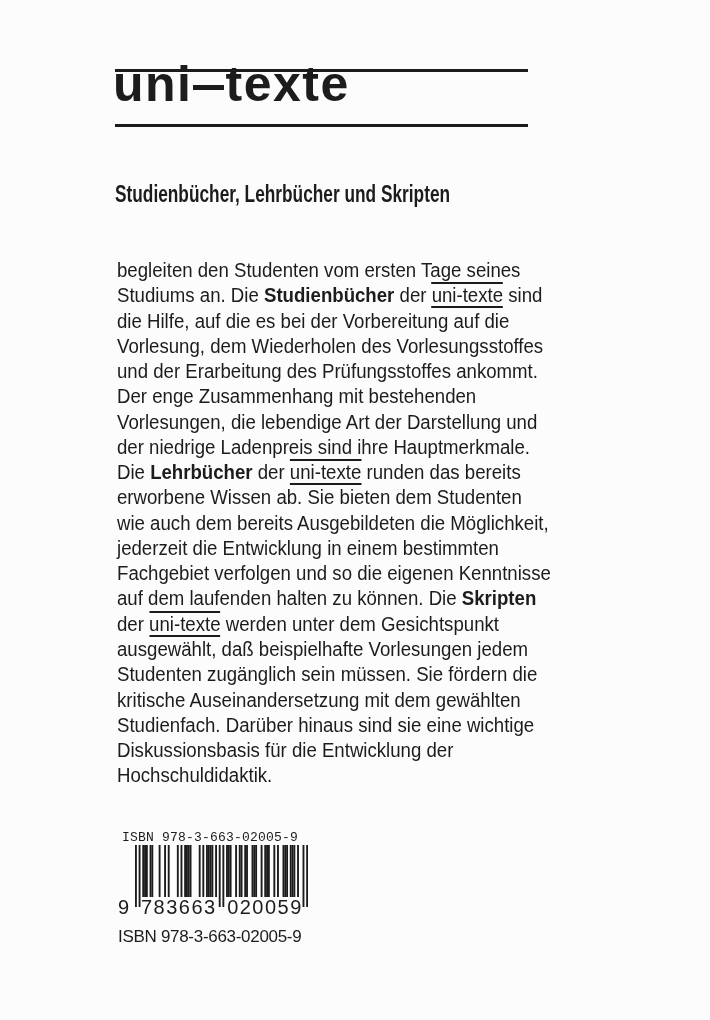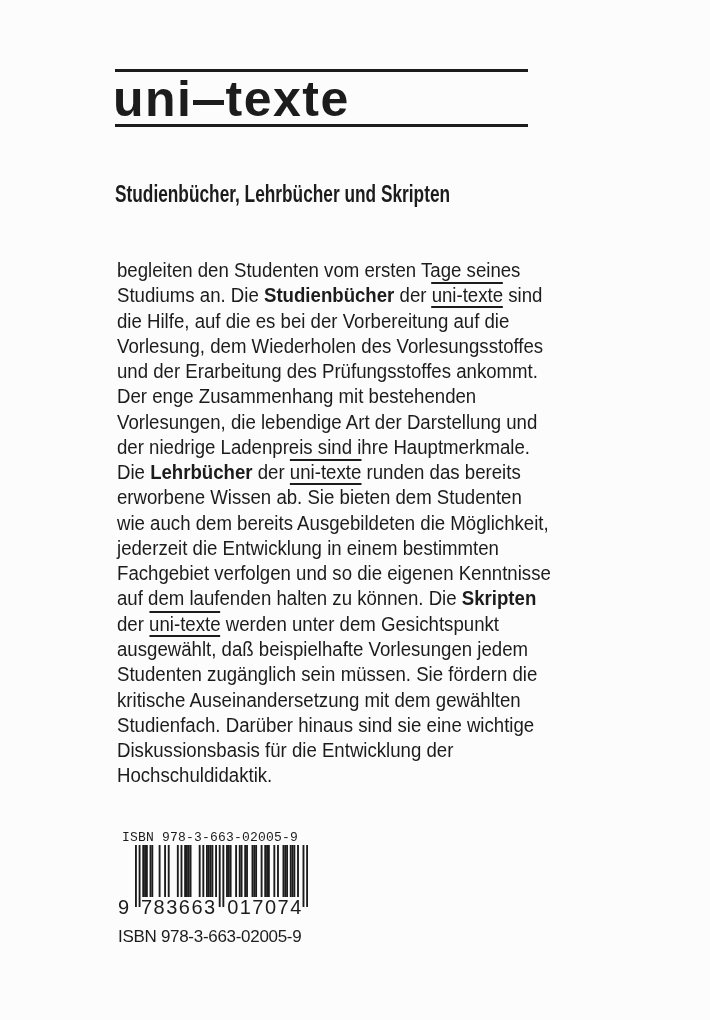--- a/index.html
+++ b/index.html
@@ -7,21 +7,21 @@
   .page {
     position:relative; width:710px; height:1020px;
     background:var(--paper); color:var(--ink);
     font-family:"Liberation Sans", sans-serif;
     overflow:hidden;
   }
   .rule { position:absolute; left:115px; width:413px; height:3px; background:var(--ink); }
   .rule-top { top:69px; }
   .rule-bottom { top:124px; }
   .masthead {
-    position:absolute; left:113px; top:74px;
+    position:absolute; left:113px; top:59px;
     font-size:50px; font-weight:700; letter-spacing:1.5px;
     line-height:50px; white-space:nowrap;
   }
   .logo-dash {
     display:inline-block; width:31px; height:5px;
     background:var(--ink); vertical-align:11px; margin:0 1px;
   }
   .subtitle {
     position:absolute; left:115px; top:180px;
     font-size:24px; font-weight:700; white-space:nowrap;
@@ -138,17 +138,17 @@
       <rect x="154.79" y="0" width="1.87" height="52" fill="#1c1c1c"></rect>
       <rect x="156.61" y="0" width="1.87" height="52" fill="#1c1c1c"></rect>
       <rect x="158.43" y="0" width="1.87" height="52" fill="#1c1c1c"></rect>
       <rect x="162.07" y="0" width="1.87" height="52" fill="#1c1c1c"></rect>
       <rect x="167.54" y="0" width="1.87" height="62" fill="#1c1c1c"></rect>
       <rect x="171.18" y="0" width="1.87" height="62" fill="#1c1c1c"></rect>
     </svg>
 
   <div class="bc-digit bc-first">9</div>
   <div class="bc-digit bc-g1">783663</div>
-  <div class="bc-digit bc-g2">017074</div>
+  <div class="bc-digit bc-g2">020059</div>
 
   <div class="bc-label-bottom">ISBN 978-3-663-02005-9</div>
 
 </div>
 
 </body></html>

